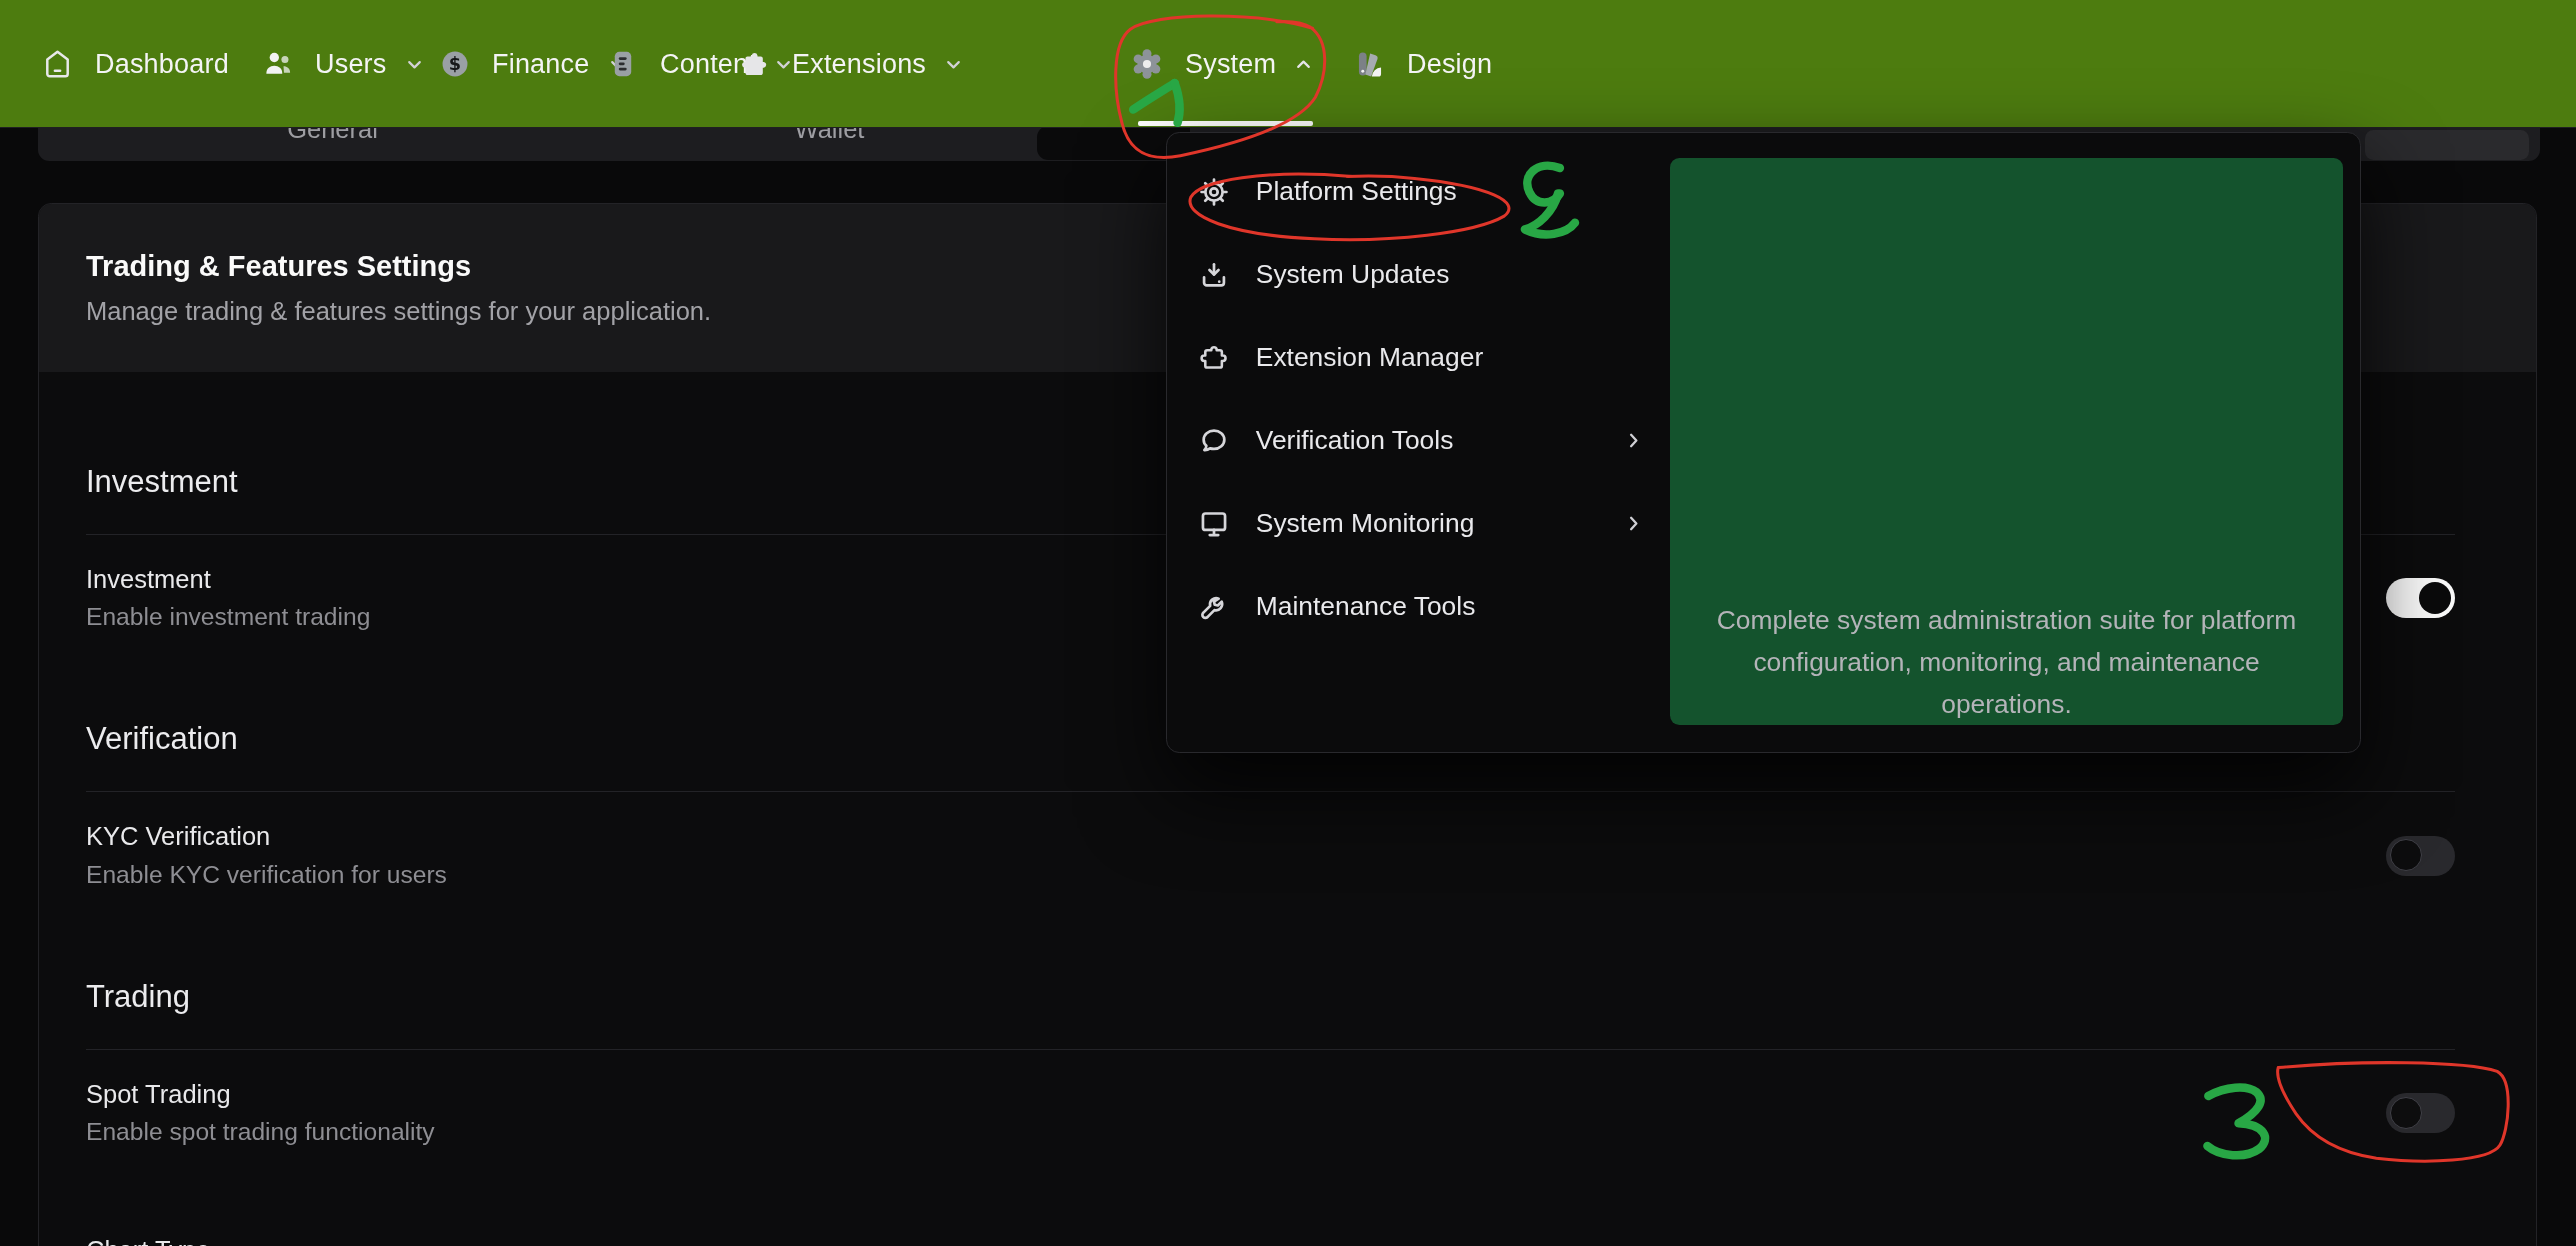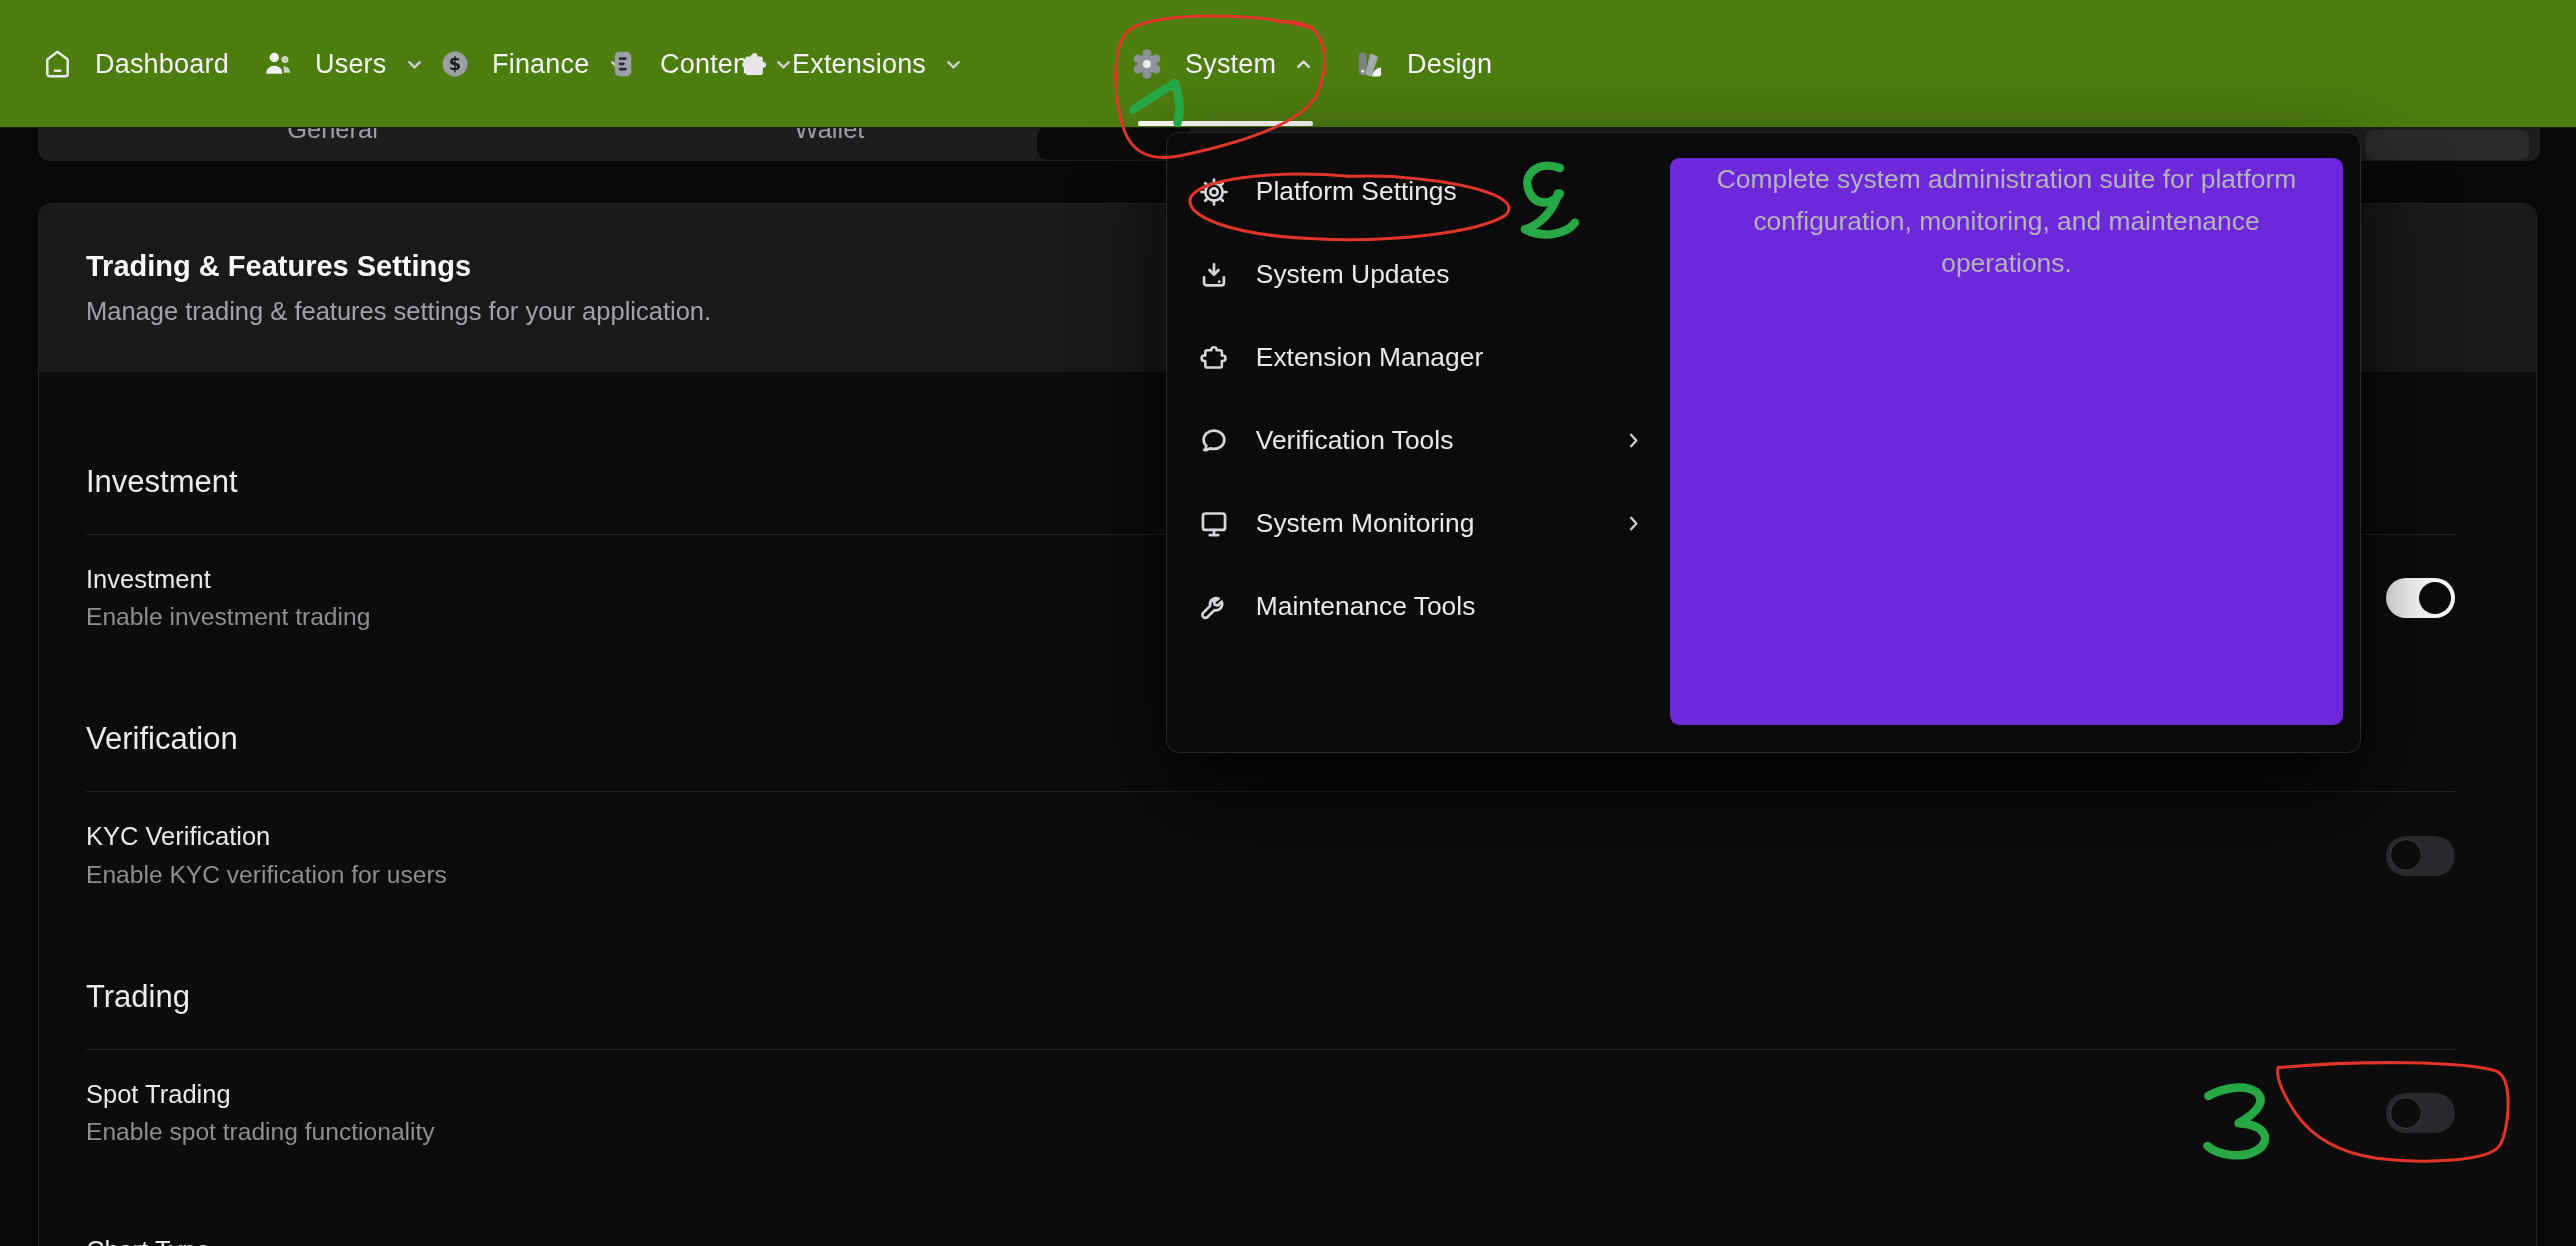--- a/index.html
+++ b/index.html
@@ -43,21 +43,21 @@
   .toggle .thumb { position:absolute; left:3.8px; top:3.8px; width:32px; height:32px; border-radius:50%; background:#0d0d0e; border:1.9px solid #404047; }
   .toggle.on { background:#fafafa; }
   .toggle.on .thumb { left:33px; background:#0a0a0b; border:none; }
 
   
   .dropdown { position:absolute; left:1166px; top:132px; width:1195px; height:621px; background:#0b0b0c; border:0.9px solid #29292d; border-radius:13.2px; z-index:20; box-shadow:0 38px 85px rgba(0,0,0,.8); padding:17px; display:flex; }
   .menu-col { width:486px; flex:none; }
   .menu-item { height:83px; display:flex; align-items:center; gap:24.6px; padding:0 24.6px 0 13.2px; border-radius:9.4px; cursor:pointer; }
   .menu-item .mi-label { font-size:26.4px; color:#e9e9ec; flex:1; }
   .menu-item svg { flex:none; display:block; }
-  .menu-panel { flex:1; margin-top:7.6px; height:567px; background:#6d28d9; border-radius:9.4px; display:flex; align-items:flex-start; justify-content:center; }
+  .menu-panel { flex:1; margin-top:7.6px; height:567px; background:#14532d; border-radius:9.4px; display:flex; align-items:flex-end; justify-content:center; }
   .menu-panel .desc { width:623px; text-align:center; font-size:26.4px; line-height:42px; color:#b4b4b9; }
 
   
   .annotations { position:absolute; left:0; top:0; z-index:30; pointer-events:none; }
 </style>
 </head>
 <body>
 
 <div class="screen">
 

